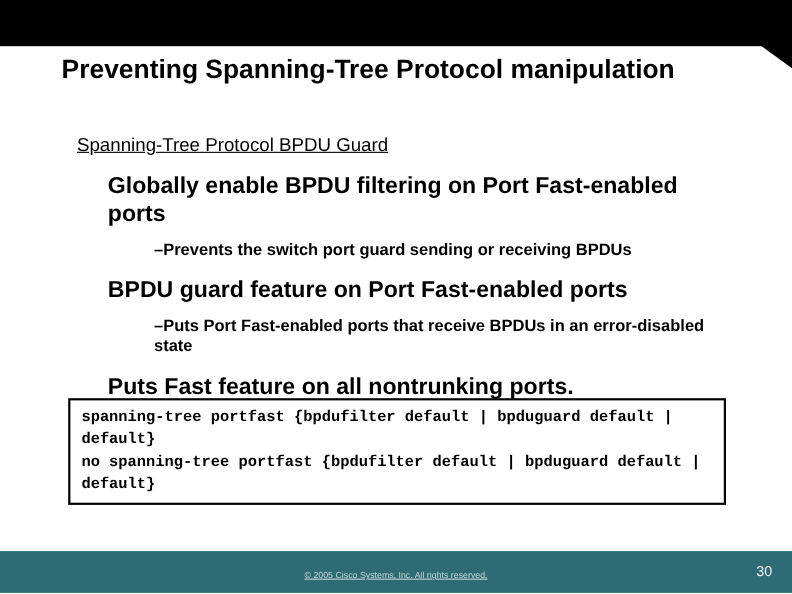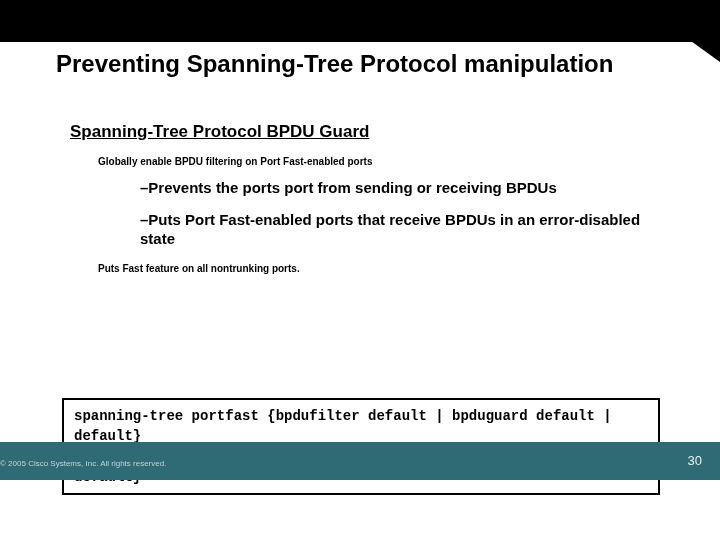--- a/index.html
+++ b/index.html
@@ -1,42 +1,43 @@
 <!DOCTYPE html>
 <html><head>
 <meta charset="utf-8">
 <style>
   * { margin: 0; padding: 0; box-sizing: border-box; }
   html, body { width: 720px; height: 540px; font-family: Arial, Helvetica, sans-serif; background: #fff; overflow: hidden; }
-  .slide { width: 720px; height: 480px; position: relative; }
+  .slide { width: 720px; height: 539px; position: relative; }
   .topbar { position: absolute; top: 0; left: 0; width: 720px; height: 42px; background: #000; }
   .corner { position: absolute; top: 0; right: 0; width: 86px; height: 62px; background: #000; clip-path: polygon(0 0, 100% 0, 100% 100%); }
   .title { position: absolute; top: 50px; left: 56px; width: 610px; font-size: 24px; font-weight: bold; color: #000; }
   .content { position: absolute; top: 122px; left: 70px; width: 590px; }
-  .h2 { font-size: 17px; font-weight: bold; text-decoration: underline; margin-bottom: 14px; }
-  .b1 { font-size: 10px; font-weight: bold; margin-left: 28px; margin-bottom: 10px; line-height: 1.25; }
+  .h2 { font-size: 17px; font-weight: normal; text-decoration: underline; margin-bottom: 14px; }
+  .b1 { font-size: 21px; font-weight: bold; margin-left: 28px; margin-bottom: 10px; line-height: 1.25; }
   .b2 { font-size: 15px; font-weight: bold; margin-left: 70px; margin-bottom: 14px; line-height: 1.25; }
-  .codebox { position: absolute; top: 362px; left: 62px; width: 598px; border: 2px solid #000; padding: 6px 10px; font-family: "Courier New", monospace; font-size: 14px; font-weight: bold; line-height: 1.45; white-space: pre-wrap; margin-top: 36px; }
+  .codebox { position: absolute; top: 362px; left: 62px; width: 598px; border: 2px solid #000; padding: 6px 10px; font-family: "Courier New", monospace; font-size: 14px; font-weight: bold; line-height: 1.45; white-space: pre-wrap; }
   .footer { position: absolute; bottom: 0; left: 0; width: 720px; height: 38px; background: #2f6b74; }
-  .copyright { position: absolute; bottom: 12px; left: 0; width: 720px; text-align: left; font-size: 8px; color: #bcd6d9; }
+  .copyright { position: absolute; bottom: 12px; left: 0; width: 720px; text-align: center; font-size: 8px; color: #bcd6d9; text-decoration: underline; }
   .pagenum { position: absolute; bottom: 12px; right: 18px; font-size: 13px; color: #e6efef; }
 </style>
 </head>
 <body>
 
 <div class="slide">
   <div class="topbar"></div>
   <div class="corner"></div>
 
   <div class="title">Preventing Spanning-Tree Protocol manipulation</div>
 
   <div class="content">
     <div class="h2">Spanning-Tree Protocol BPDU Guard</div>
     <div class="b1">Globally enable BPDU filtering on Port Fast-enabled ports</div>
-    <div class="b2">–Prevents the ports port from sending or receiving BPDUs</div>
+    <div class="b2">–Prevents the switch port guard sending or receiving BPDUs</div>
+    <div class="b1">BPDU guard feature on Port Fast-enabled ports</div>
     <div class="b2">–Puts Port Fast-enabled ports that receive BPDUs in an error-disabled state</div>
     <div class="b1">Puts Fast feature on all nontrunking ports.</div>
   </div>
 
   <div class="codebox">spanning-tree portfast {bpdufilter default | bpduguard default | default}
 no spanning-tree portfast {bpdufilter default | bpduguard default | default}</div>
 
   <div class="footer"></div>
   <div class="copyright">© 2005 Cisco Systems, Inc. All rights reserved.</div>
   <div class="pagenum">30</div>

